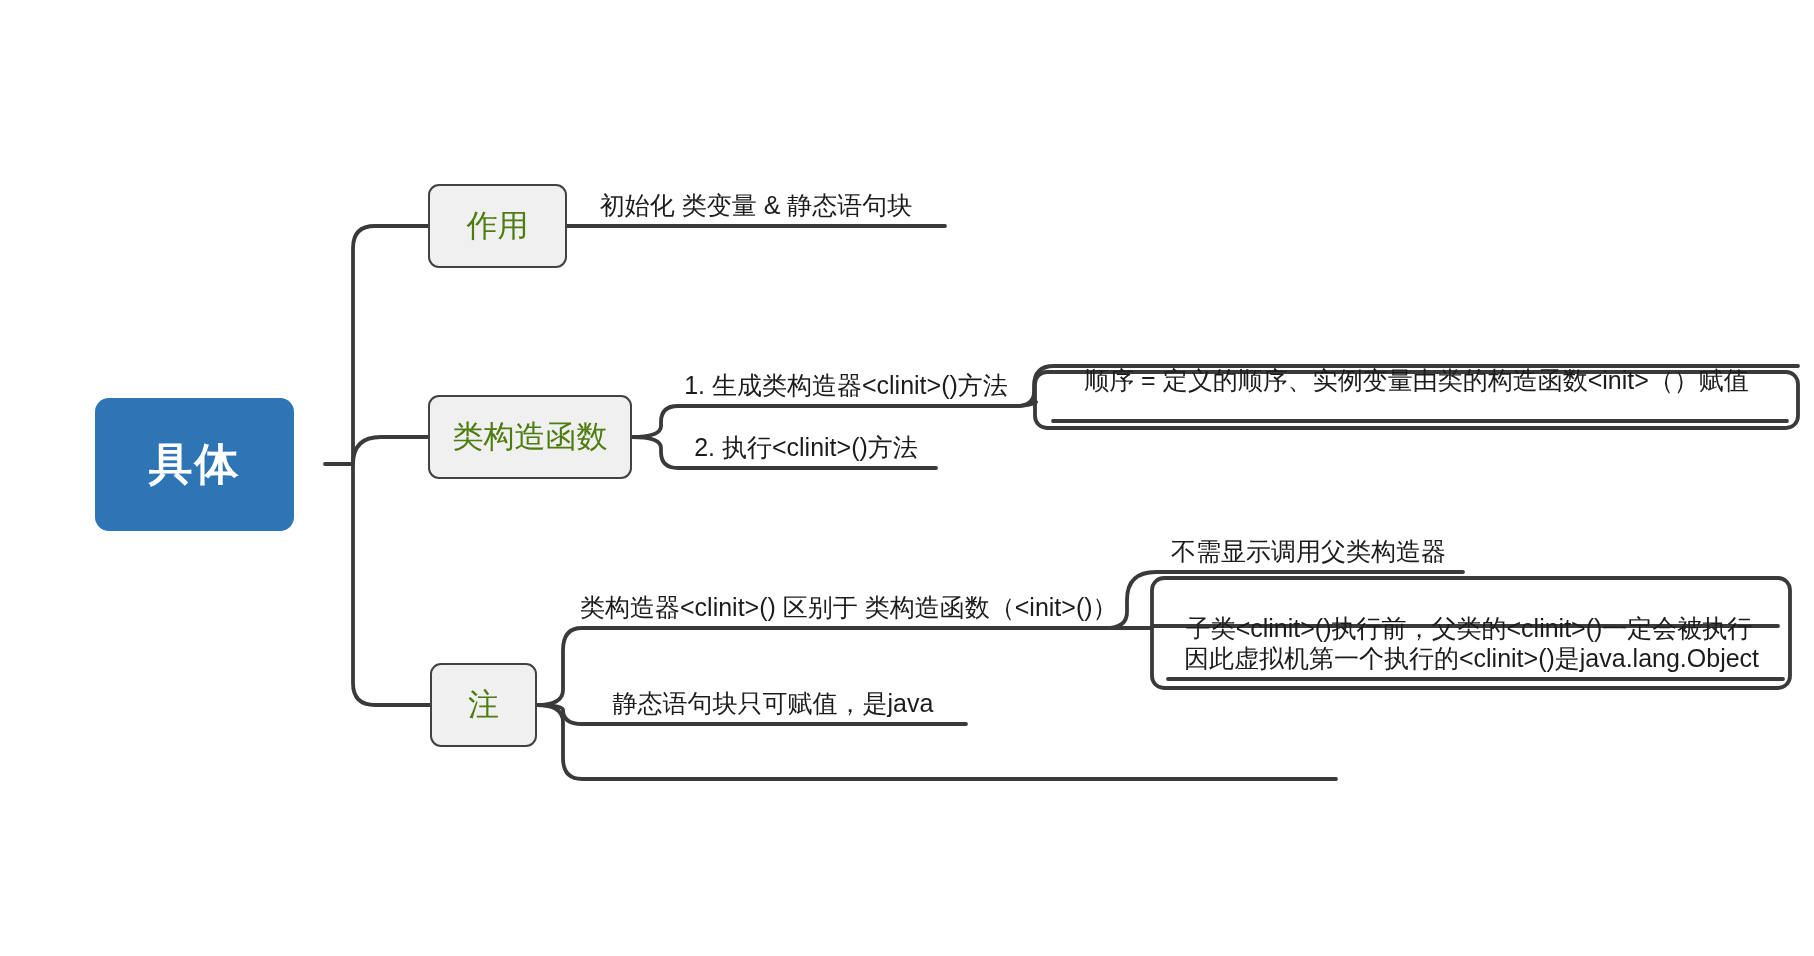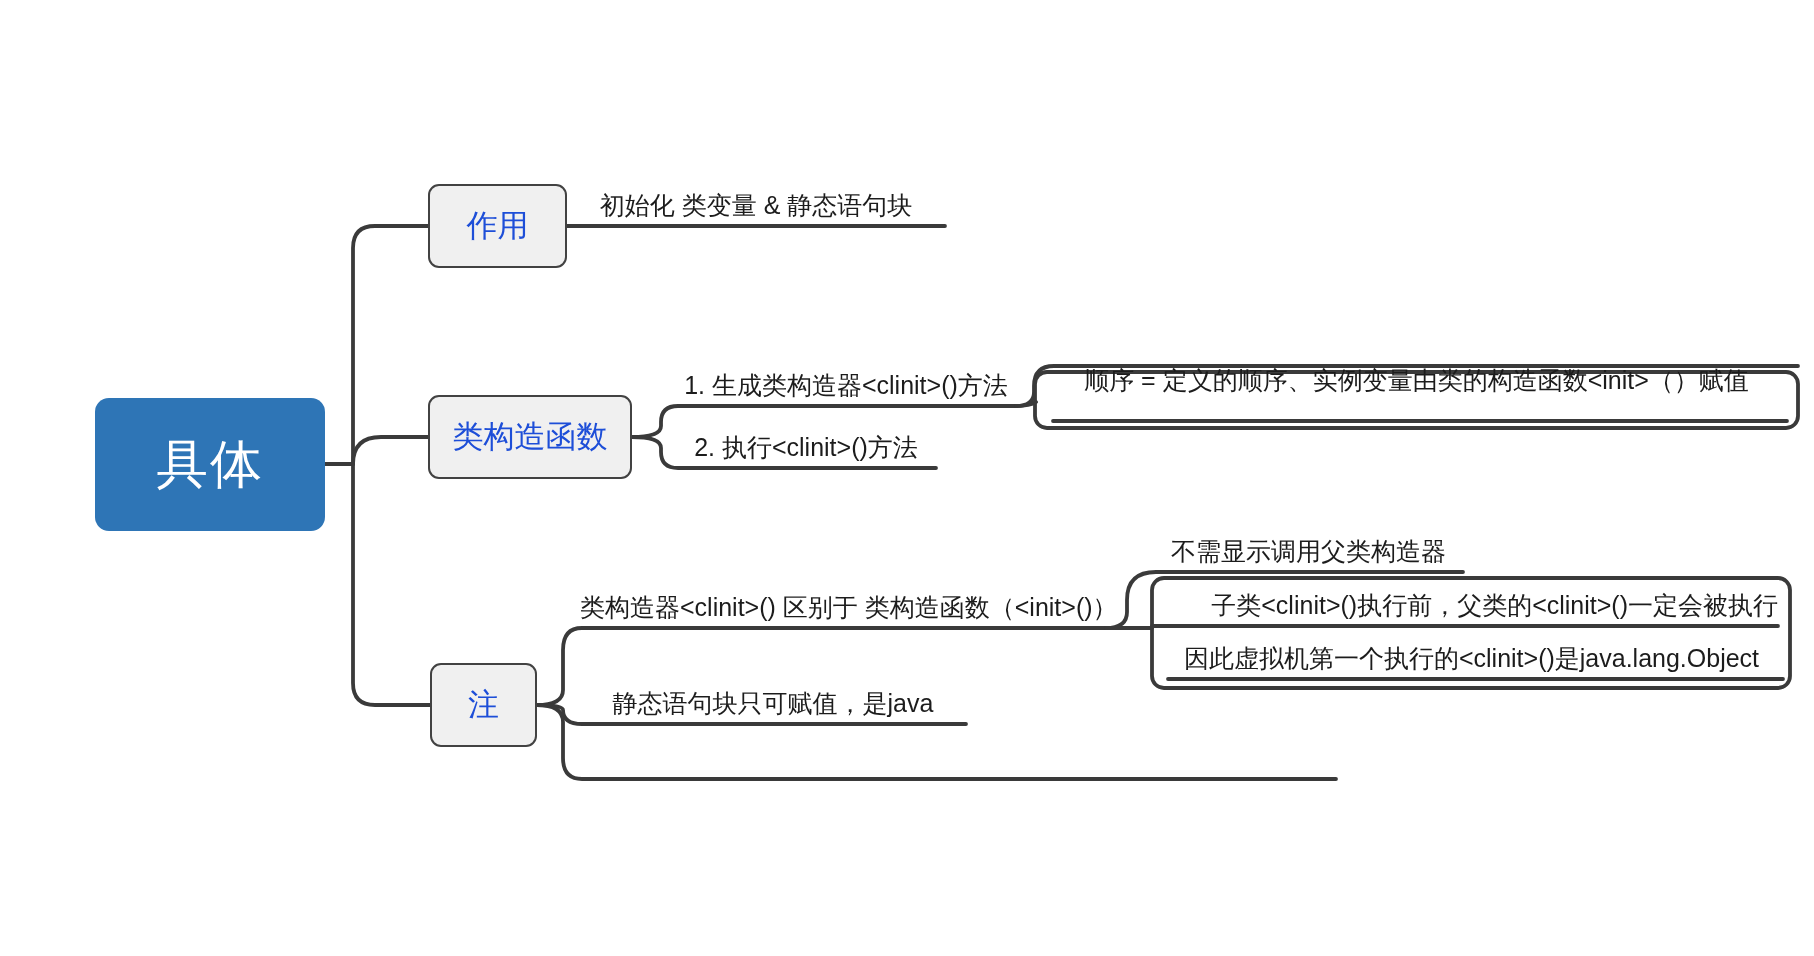--- a/index.html
+++ b/index.html
@@ -5,30 +5,30 @@
   :root{
     --root-fill:#2e75b6; --root-text:#ffffff;
     --topic-fill:#f0f0f0; --line:#3a3a3a; --text:#1c1c1c;
   }
   html,body{margin:0;padding:0;background:#ffffff;}
   body{font-family:"Liberation Sans","DejaVu Sans",sans-serif;}
   .canvas{position:relative;width:1814px;height:956px;overflow:hidden;background:#ffffff;}
   svg.links{position:absolute;left:0;top:0;width:1814px;height:956px;}
   svg.links path, svg.links rect{fill:none;stroke:var(--line);stroke-width:3.8;stroke-linecap:round;stroke-linejoin:round;}
   .root-node{
-    position:absolute;left:95px;top:398px;width:230px;height:133px;
+    position:absolute;left:95px;top:398px;width:199px;height:133px;
     background:var(--root-fill);color:var(--root-text);
     border-radius:14px;display:flex;align-items:center;justify-content:center;
-    font-size:52px;font-weight:normal;letter-spacing:2px;
+    font-size:44px;font-weight:bold;letter-spacing:2px;
   }
   .main-topic{
     position:absolute;height:84px;background:var(--topic-fill);
     border:2.8px solid #424242;border-radius:11px;box-sizing:border-box;
     display:flex;align-items:center;justify-content:center;
-    font-size:31px;color:#1d4ed8;
+    font-size:31px;color:#4d7c0f;
   }
   .leaf{
     position:absolute;font-size:25px;line-height:1.3;color:var(--text);
     text-align:center;white-space:nowrap;
   }
 </style>
 </head>
 <body>
 
 <div class="canvas">
@@ -69,16 +69,16 @@
 
   <div class="leaf" style="left:576px;top:189px;width:360px;">初始化 类变量 &amp; 静态语句块</div>
 
   <div class="leaf" style="left:656px;top:369px;width:380px;">1. 生成类构造器&lt;clinit&gt;()方法</div>
   <div class="leaf" style="left:656px;top:431px;width:300px;">2. 执行&lt;clinit&gt;()方法</div>
   <div class="leaf" style="left:1045px;top:364px;width:743px;">顺序 = 定义的顺序、实例变量由类的构造函数&lt;init&gt;（）赋值</div>
 
   <div class="leaf" style="left:580px;top:591px;width:526px;">类构造器&lt;clinit&gt;() 区别于 类构造函数（&lt;init&gt;()）</div>
   <div class="leaf" style="left:580px;top:687px;width:386px;">静态语句块只可赋值，是java</div>
   <div class="leaf" style="left:1154px;top:535px;width:309px;">不需显示调用父类构造器</div>
-  <div class="leaf" style="left:1160px;top:589px;width:618px;text-align:right;">子类&lt;clinit&gt;()执行前，父类的&lt;clinit&gt;()一定会被执行</div>
+  <div class="leaf" style="left:1160px;top:612px;width:618px;">子类&lt;clinit&gt;()执行前，父类的&lt;clinit&gt;()一定会被执行</div>
   <div class="leaf" style="left:1160px;top:642px;width:623px;">因此虚拟机第一个执行的&lt;clinit&gt;()是java.lang.Object</div>
 
 </div>
 
 </body></html>

